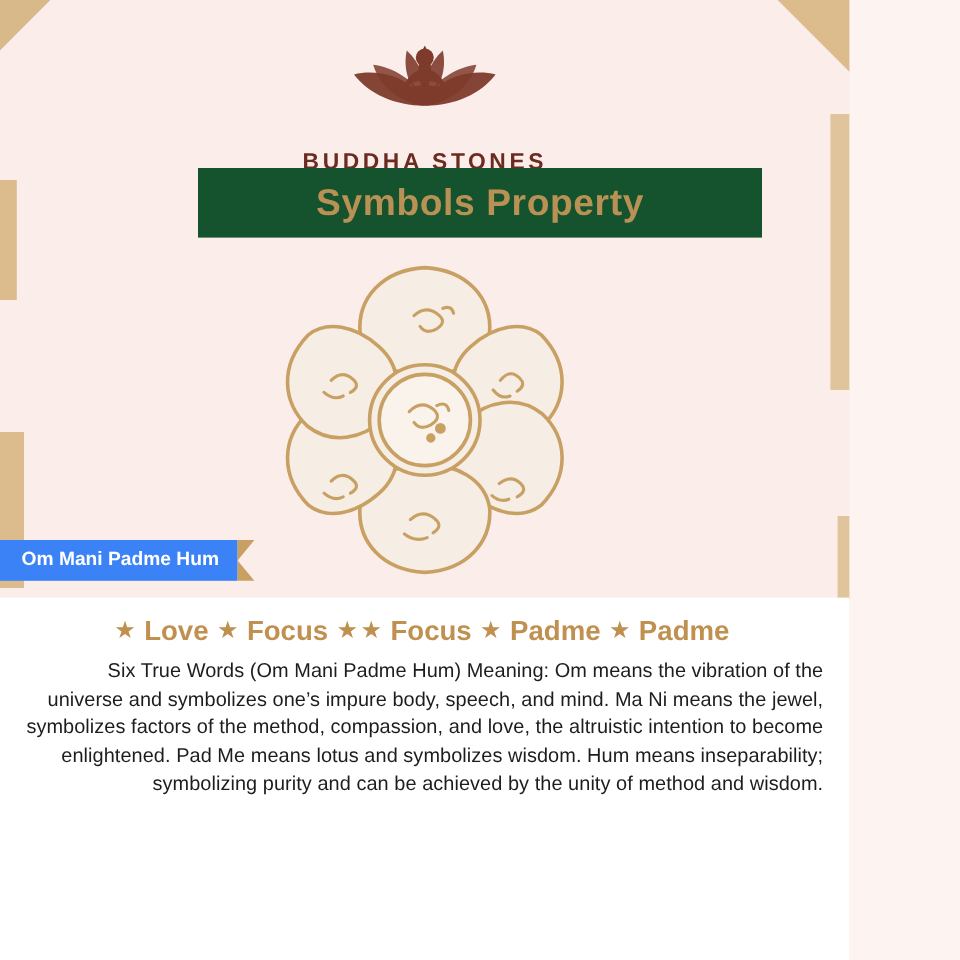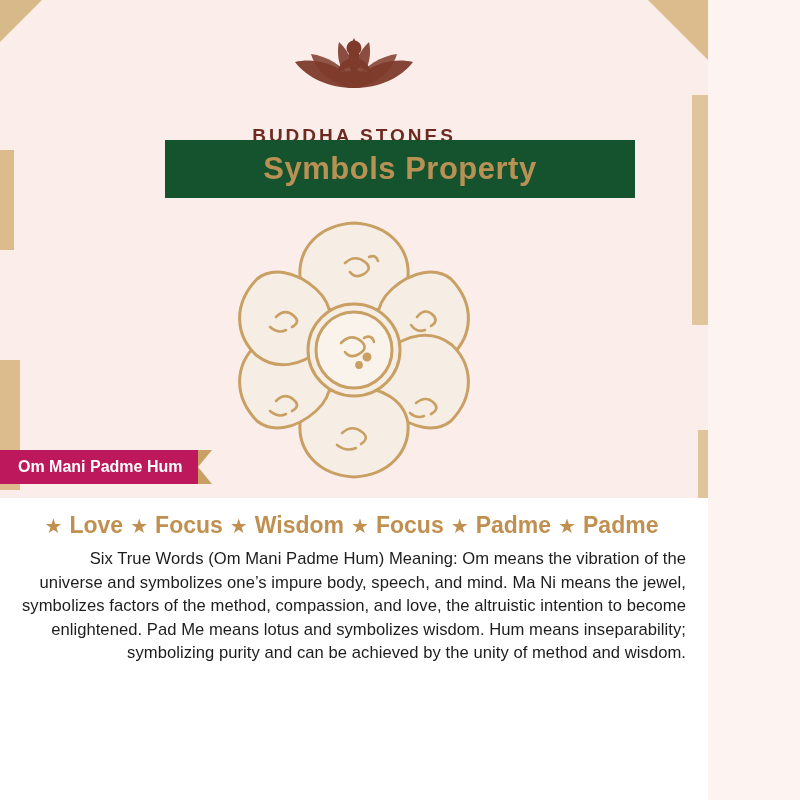--- a/index.html
+++ b/index.html
@@ -110,21 +110,21 @@
     align-items: center;
     justify-content: center;
   }
 
   
   .ribbon {
     position: absolute;
     left: 0;
     top: 450px;
     height: 34px;
-    background: #be185d;
+    background: #3b82f6;
     display: flex;
     align-items: center;
     padding: 0 16px 0 18px;
     color: #ffffff;
     font-size: 16px;
     font-weight: bold;
     z-index: 5;
   }
   .ribbon-notch {
     position: absolute;
@@ -259,21 +259,20 @@
   </div>
 
   <div class="panel">
 
     <div class="keywords">
       <span class="star">★</span>
       <span class="keyword">Love</span>
       <span class="star">★</span>
       <span class="keyword">Focus</span>
       <span class="star">★</span>
-      <span class="keyword">Wisdom</span>
       <span class="star">★</span>
       <span class="keyword">Focus</span>
       <span class="star">★</span>
       <span class="keyword">Padme</span>
       <span class="star">★</span>
       <span class="keyword">Padme</span>
     </div>
 
     <div class="body-text">
       <p>Six True Words (Om Mani Padme Hum) Meaning: Om means the vibration of the universe and symbolizes one’s impure body, speech, and mind. Ma Ni means the jewel, symbolizes factors of the method, compassion, and love, the altruistic intention to become enlightened. Pad Me means lotus and symbolizes wisdom. Hum means inseparability; symbolizing purity and can be achieved by the unity of method and wisdom.</p>

